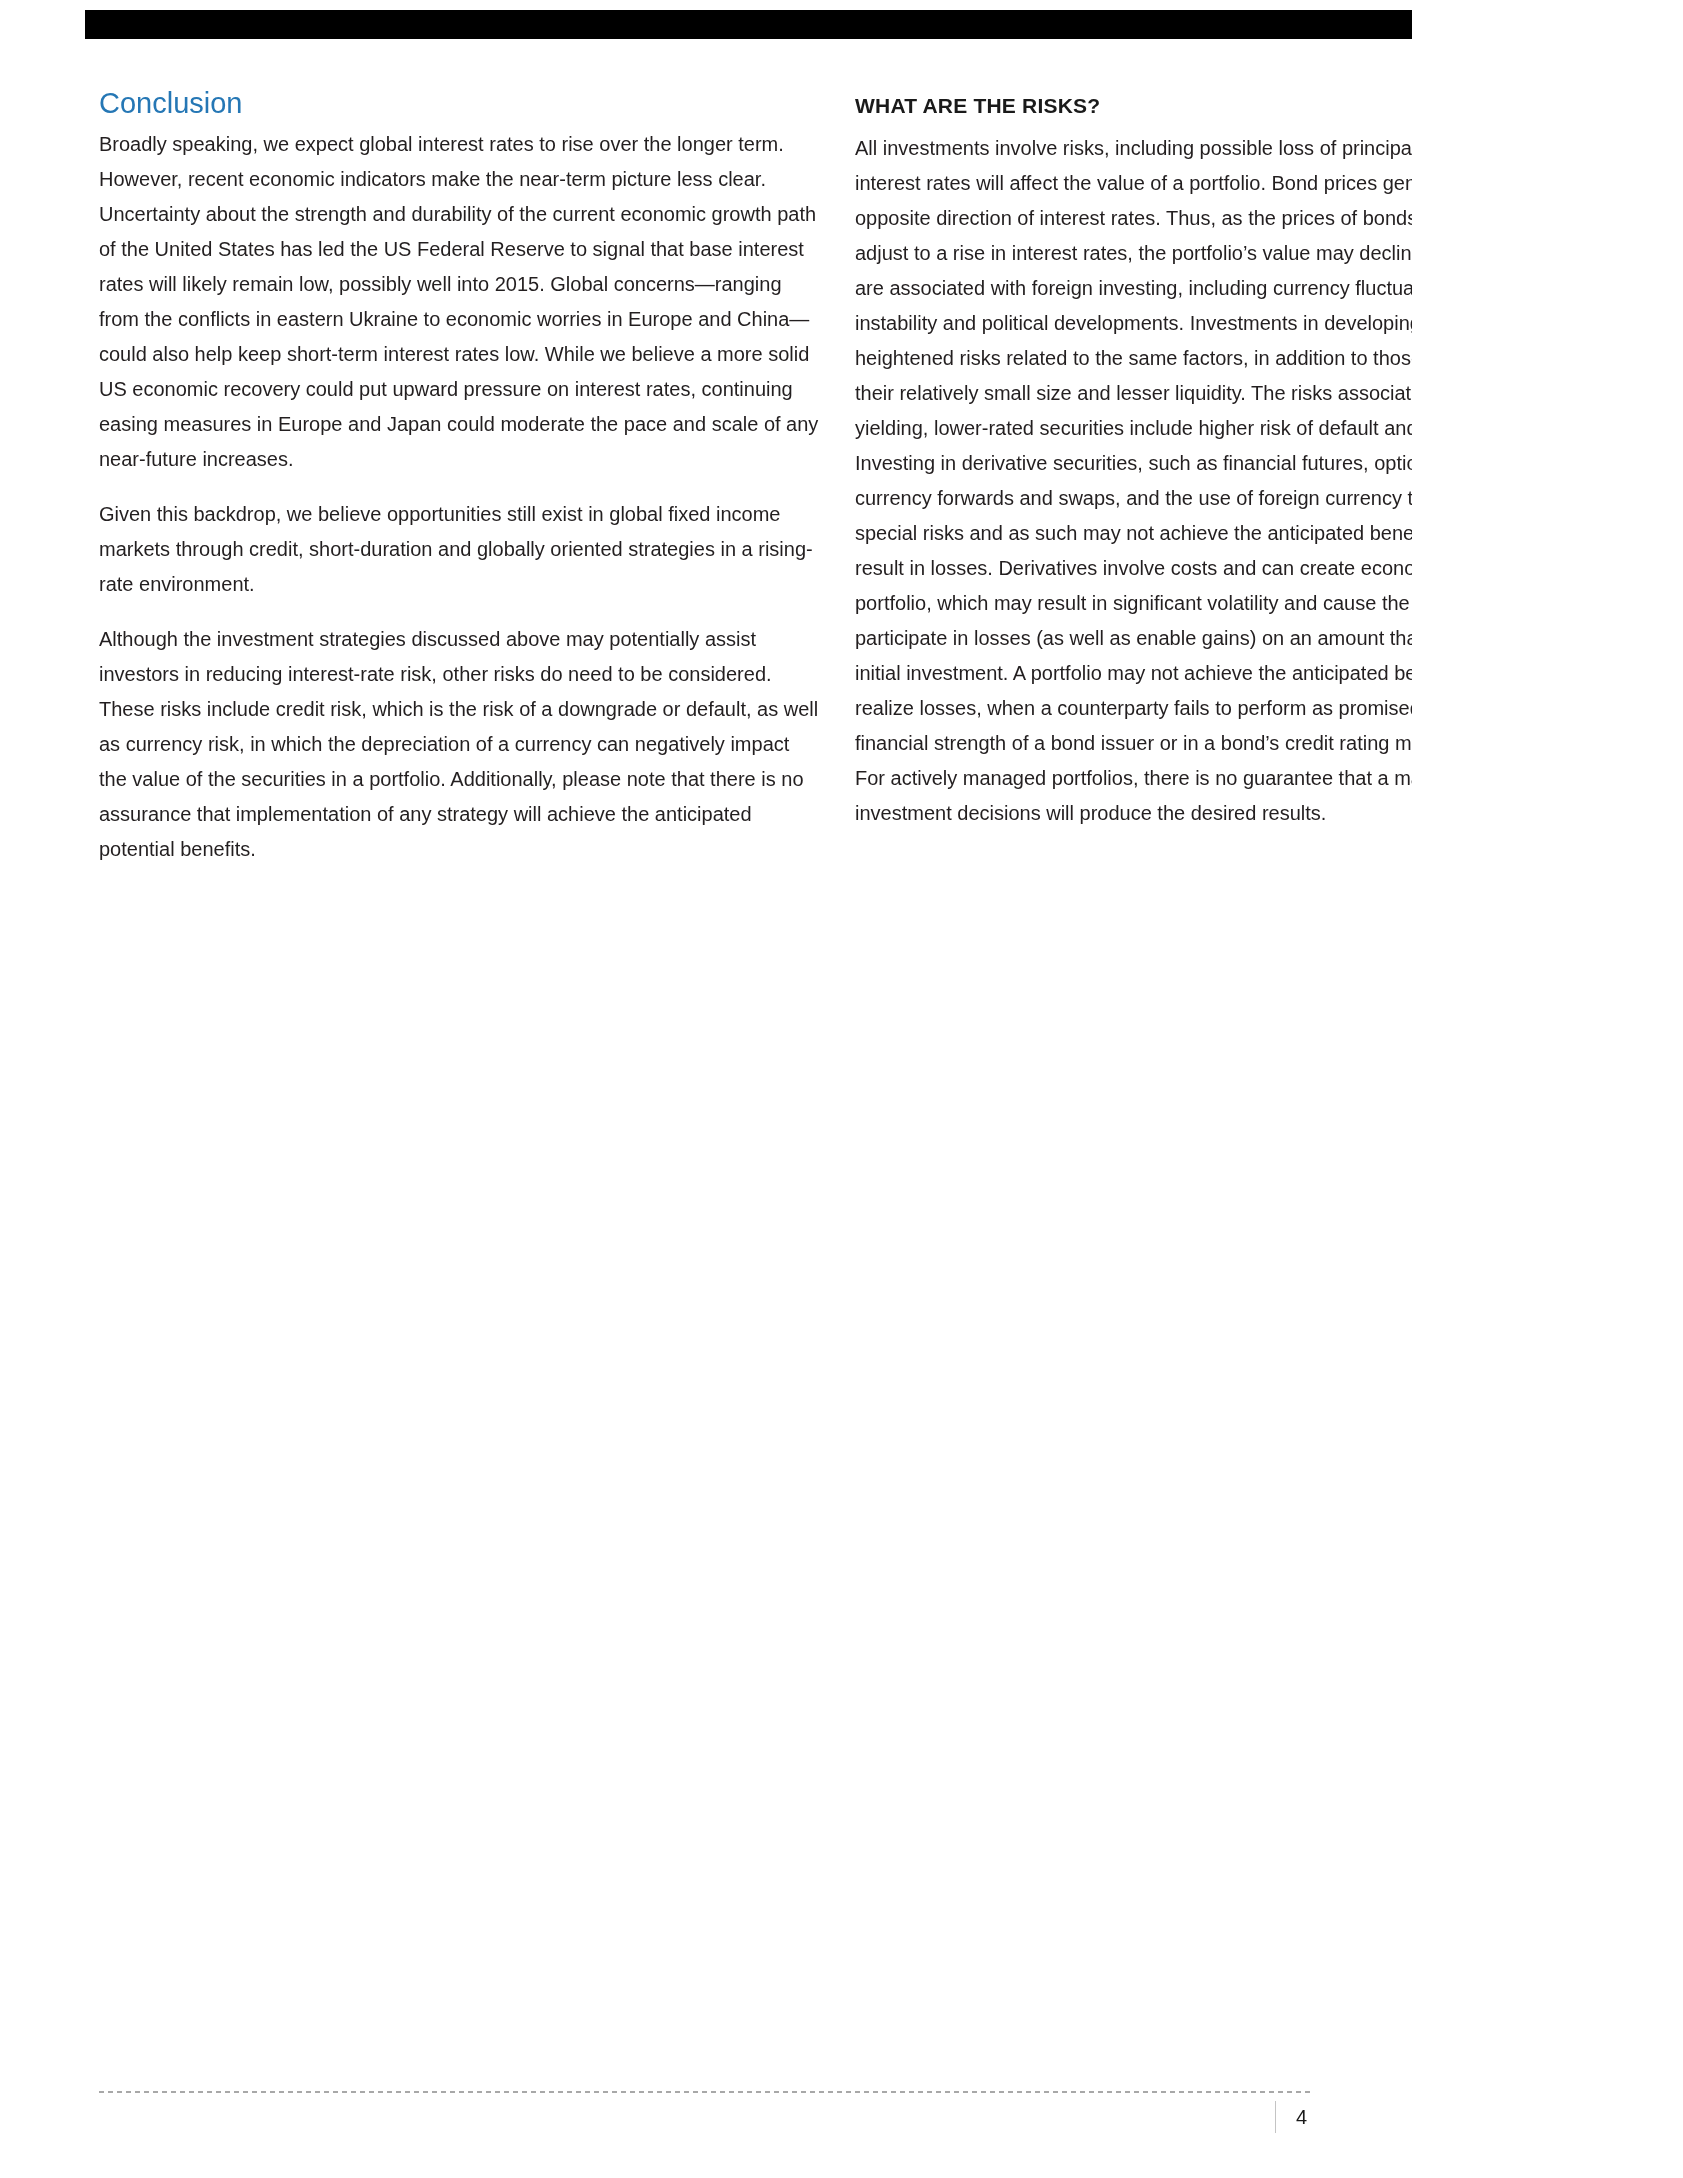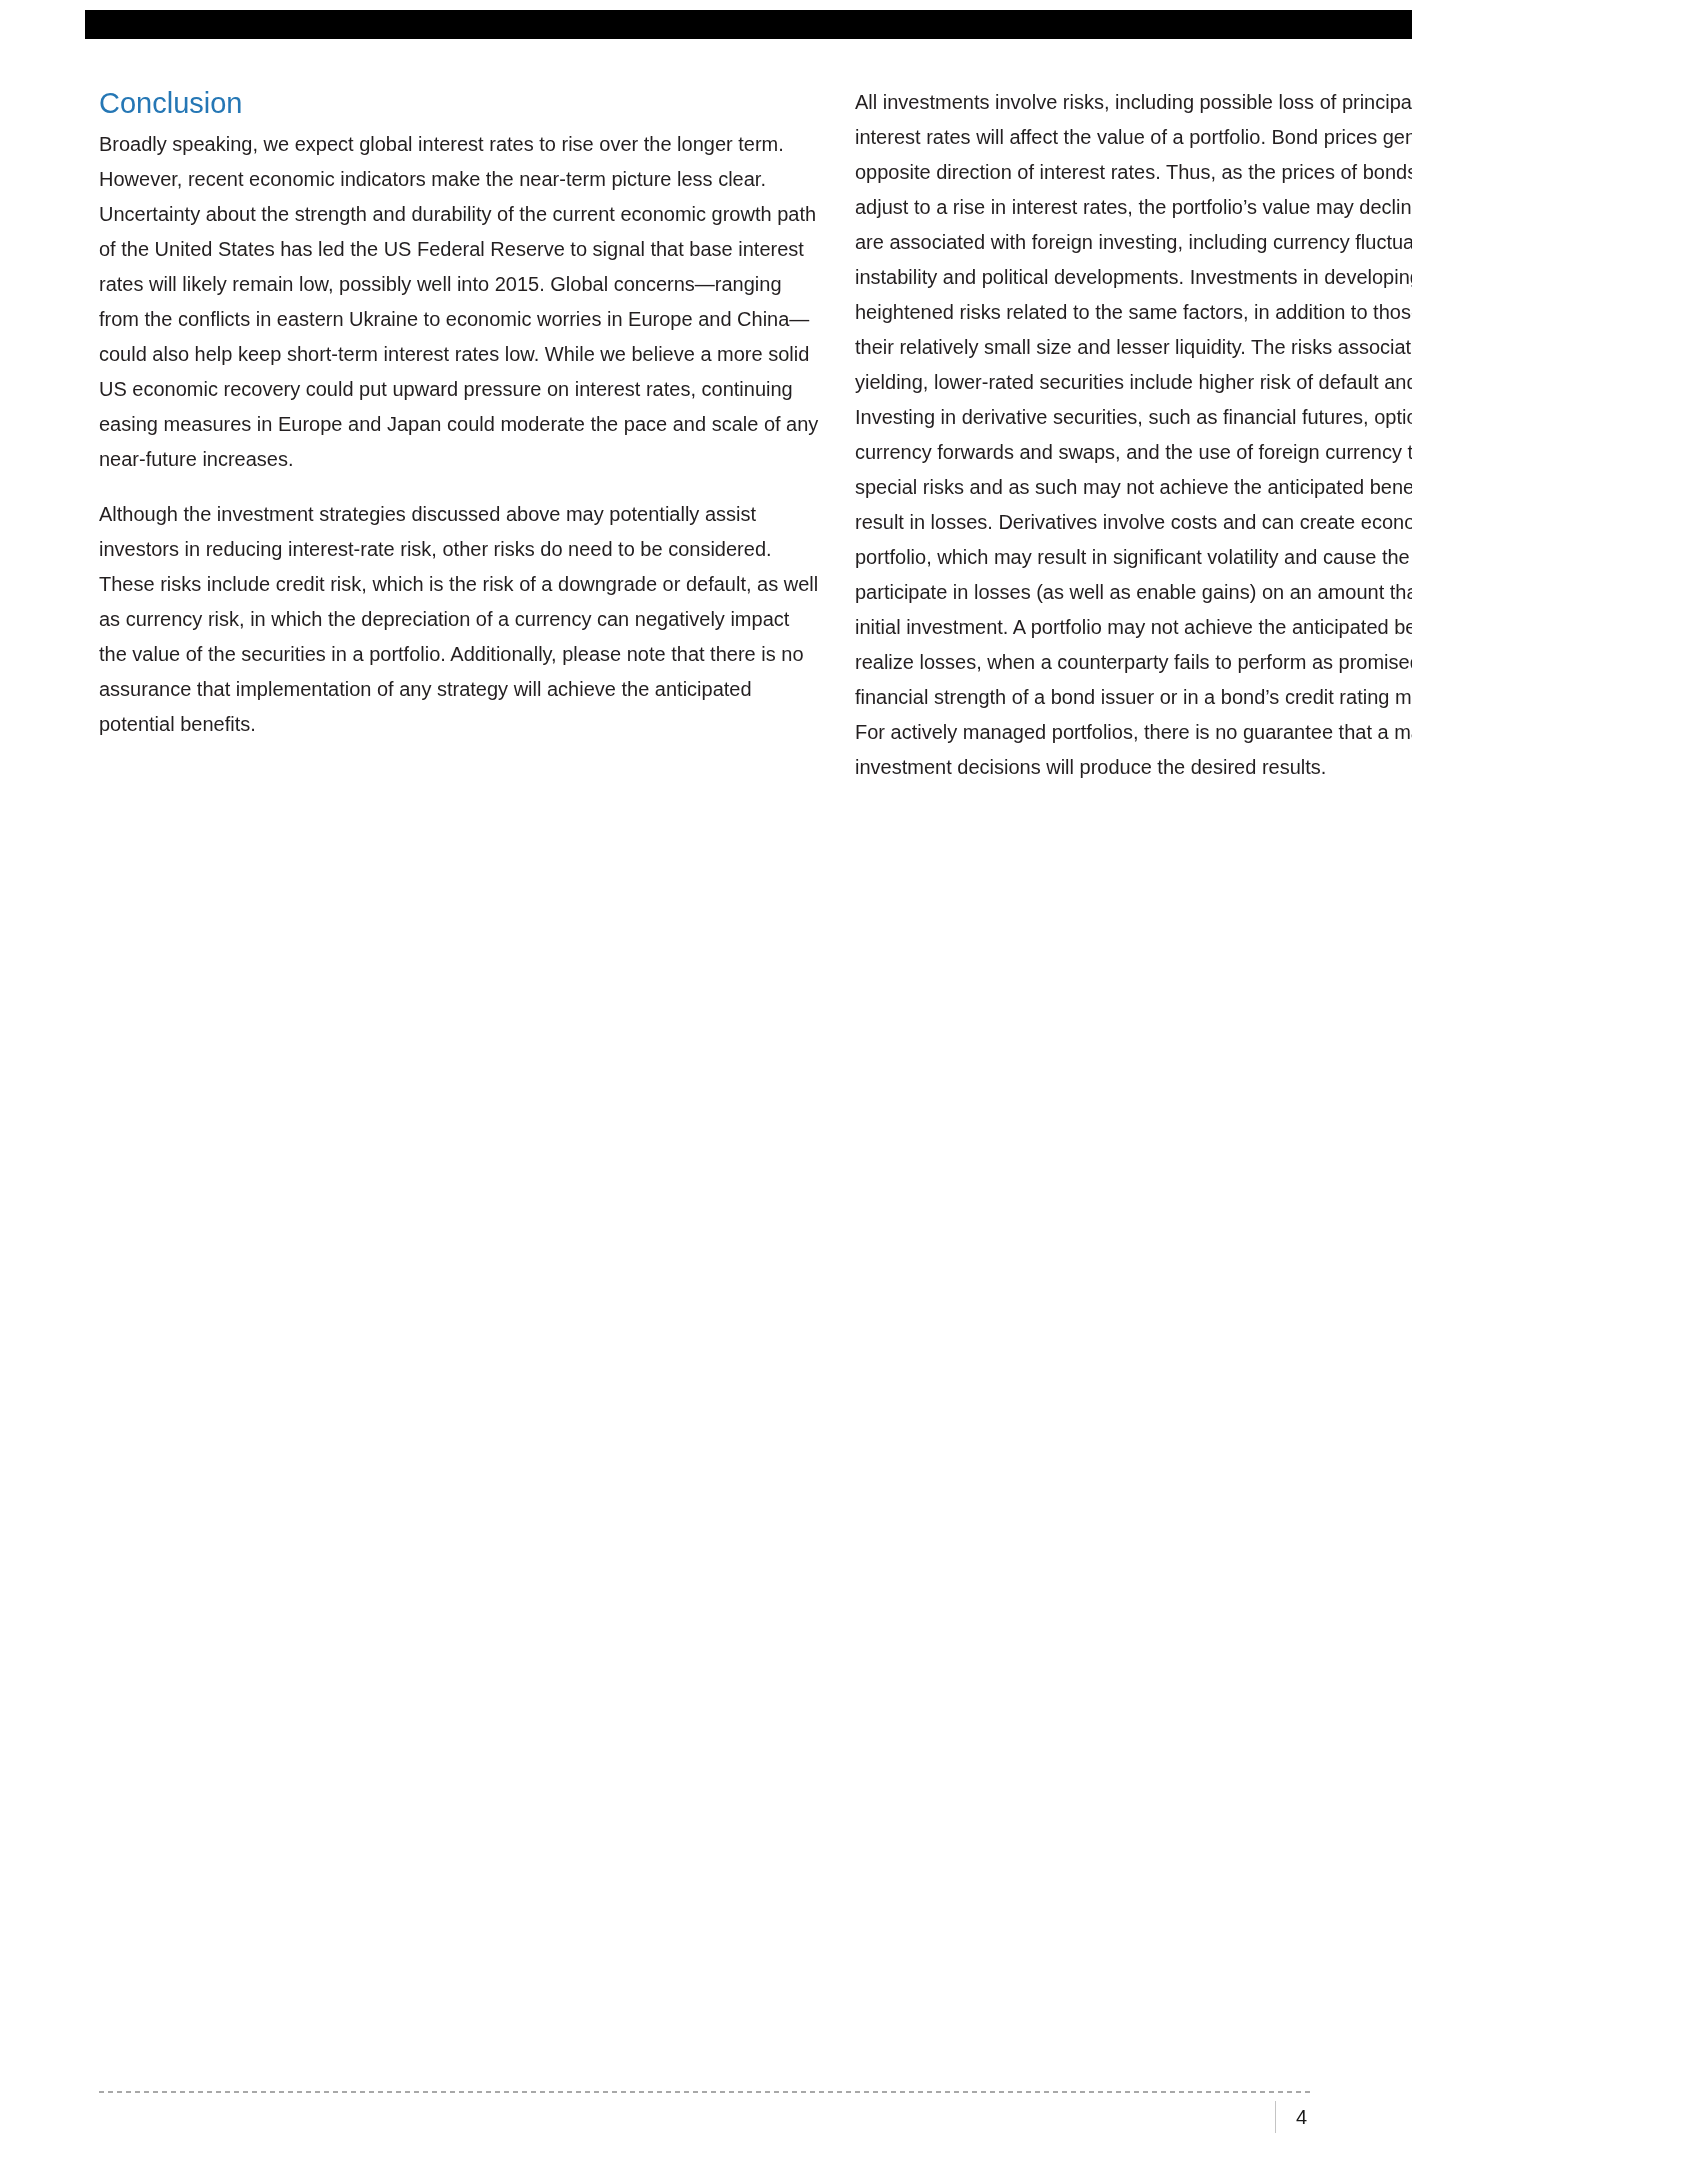--- a/index.html
+++ b/index.html
@@ -103,24 +103,26 @@
 
 <div class="page">
 
   <div class="top-bar"></div>
 
   <div class="content">
 
     <div class="col col-left">
       <h1 class="section-heading-main">Conclusion</h1>
       <p>Broadly speaking, we expect global interest rates to rise over the longer term. However, recent economic indicators make the near-term picture less clear. Uncertainty about the strength and durability of the current economic growth path of the United States has led the US Federal Reserve to signal that base interest rates will likely remain low, possibly well into 2015. Global concerns—ranging from the conflicts in eastern Ukraine to economic worries in Europe and China—could also help keep short-term interest rates low. While we believe a more solid US economic recovery could put upward pressure on interest rates, continuing easing measures in Europe and Japan could moderate the pace and scale of any near-future increases.</p>
+      <p>Given this backdrop, we believe opportunities still exist in global fixed income markets through credit, short-duration and globally oriented strategies in a rising-rate environment.</p>
       <p>Although the investment strategies discussed above may potentially assist investors in reducing interest-rate risk, other risks do need to be considered. These risks include credit risk, which is the risk of a downgrade or default, as well as currency risk, in which the depreciation of a currency can negatively impact the value of the securities in a portfolio. Additionally, please note that there is no assurance that implementation of any strategy will achieve the anticipated potential benefits.</p>
     </div>
 
     <div class="col col-right">
+      <h2 class="section-heading-caps">WHAT ARE THE RISKS?</h2>
       <p>All investments involve risks, including possible loss of principal. Changes in interest rates will affect the value of a portfolio. Bond prices generally move in the opposite direction of interest rates. Thus, as the prices of bonds in a portfolio adjust to a rise in interest rates, the portfolio’s value may decline. Special risks are associated with foreign investing, including currency fluctuations, economic instability and political developments. Investments in developing markets involve heightened risks related to the same factors, in addition to those associated with their relatively small size and lesser liquidity. The risks associated with higher-yielding, lower-rated securities include higher risk of default and loss of principal. Investing in derivative securities, such as financial futures, option contracts, currency forwards and swaps, and the use of foreign currency techniques involve special risks and as such may not achieve the anticipated benefits and/or may result in losses. Derivatives involve costs and can create economic leverage in a portfolio, which may result in significant volatility and cause the portfolio to participate in losses (as well as enable gains) on an amount that exceeds the initial investment. A portfolio may not achieve the anticipated benefits, and may realize losses, when a counterparty fails to perform as promised. Changes in the financial strength of a bond issuer or in a bond’s credit rating may affect its value. For actively managed portfolios, there is no guarantee that a manager’s investment decisions will produce the desired results.</p>
     </div>
 
   </div>
 
   <div class="footer-line"></div>
 
   <div class="footer">
     <span class="footer-sep"></span>
     <span class="footer-page">4</span>

